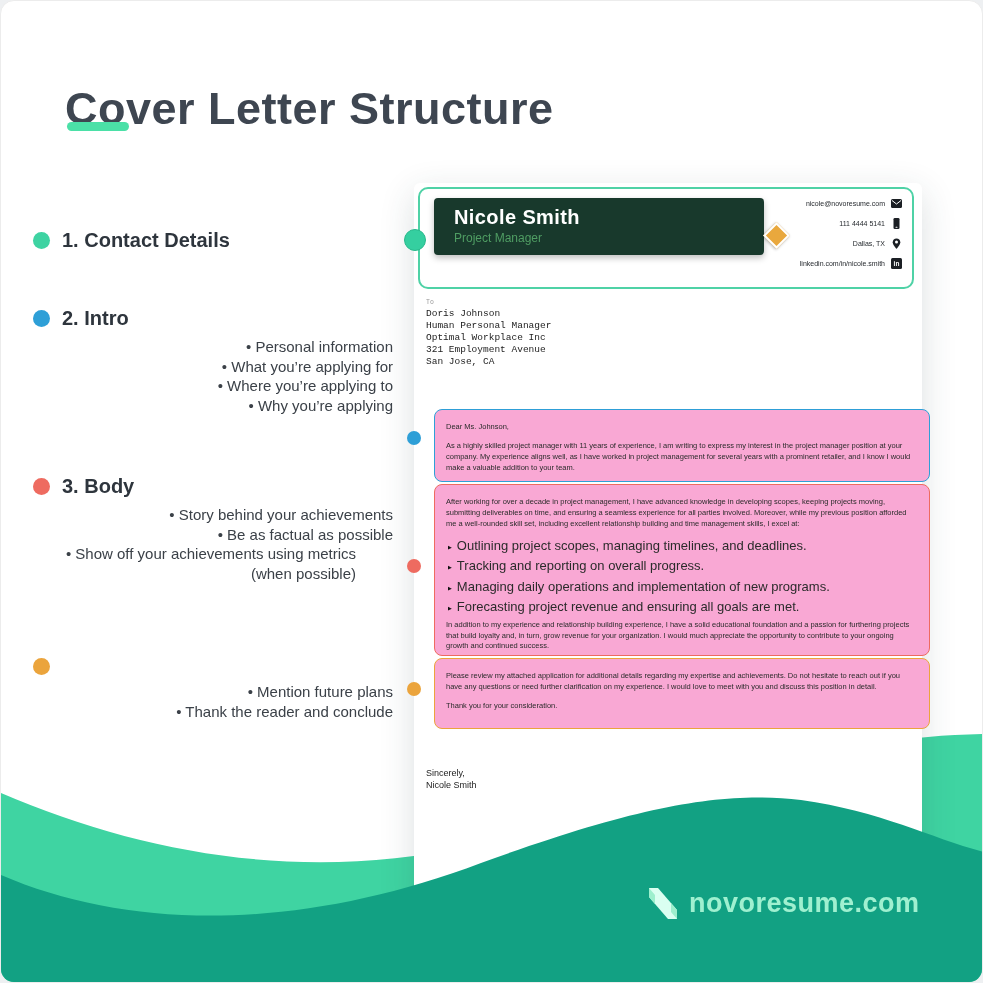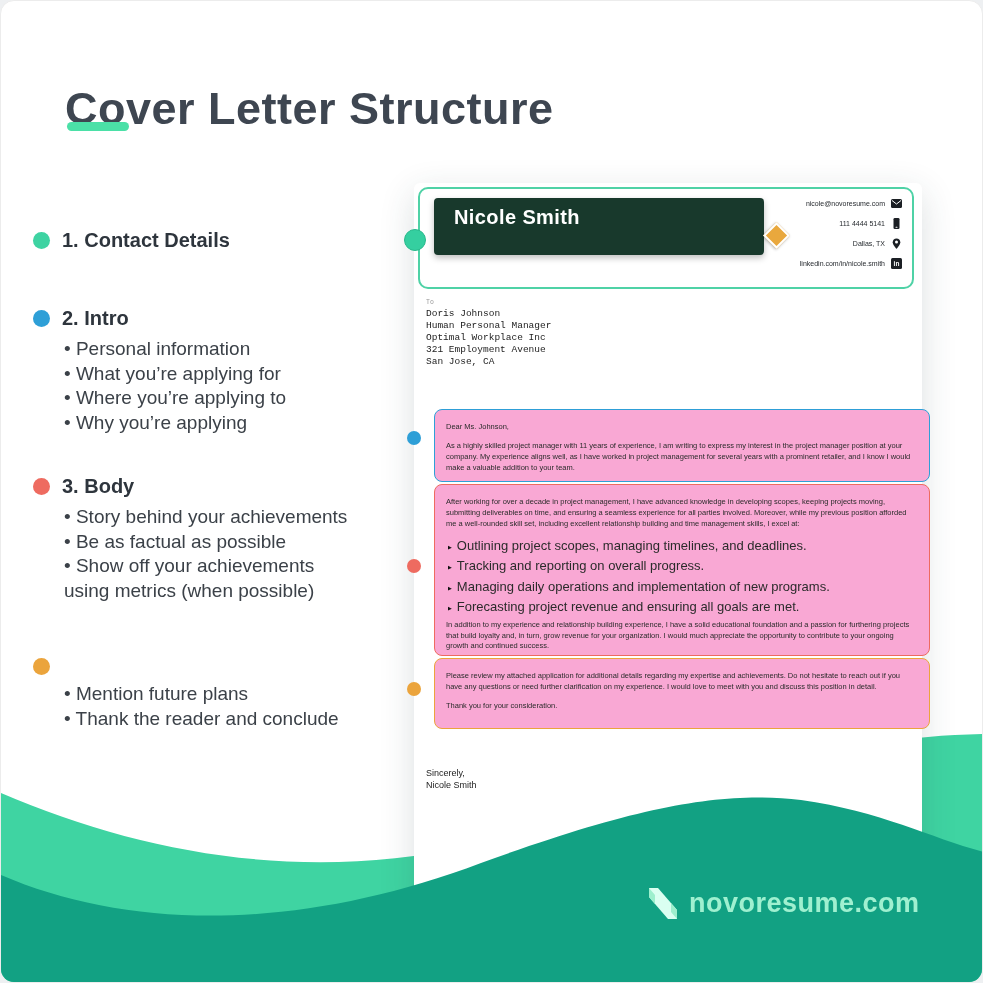--- a/index.html
+++ b/index.html
@@ -11,21 +11,21 @@
   
   .title { position:absolute; left:64px; top:54px; font-size:45px; font-weight:800;
            color:#3e4651; letter-spacing:.5px;margin-top:28px; }
   .title-underline { position:absolute; left:66px; top:121px; width:62px; height:9px;
            border-radius:5px; background:#4be0a7; }
   
   .side-section { position:absolute; left:32px; width:360px; z-index:4; }
   .side-head { display:flex; align-items:center; gap:12px; }
   .dot { width:17px; height:17px; border-radius:50%; flex:none; }
   .side-title { font-size:20px; font-weight:700; color:#2e353d; }
-  .side-bullets { margin:7px 0 0 31px; font-size:19px; color:#3b4148; line-height:1.3; }
+  .side-bullets { margin:7px 0 0 31px; font-size:15px; color:#3b4148; line-height:1.3;text-align:right; }
   .side-bullets .b { max-width:345px; }
   .side-bullets .b.narrow { max-width:292px; }
   .side-bullets .b::before { content:"• "; }
   
   .wave { position:absolute; left:0; top:0; width:983px; height:983px; pointer-events:none; }
   .wave-light { z-index:1; } .wave-dark { z-index:3; }
   
   .wm { position:absolute; color:#223; opacity:.04; font-size:30px; letter-spacing:4px; z-index:0; }
   
   .page { position:absolute; left:413px; top:182px; width:508px; height:722px;
@@ -125,20 +125,21 @@
 
   <svg class="wave wave-light" viewBox="0 0 983 983">
     <path d="M0,792 C140,852 300,882 470,845 C650,806 800,736 983,733 L983,983 L0,983 Z" fill="#3fd4a2"></path>
   </svg>
 
   <div class="page">
 
     <div class="hdr-box">
       <div class="name-box">
         <div class="name">Nicole Smith</div>
+        <div class="role">Project Manager</div>
         <div class="diamond"></div>
       </div>
       <div class="contacts">
         <div class="contact-row">
           <span class="contact-text">nicole@novoresume.com</span>
           <svg class="cicon" viewBox="0 0 11 11">
             <rect x="0" y="1" width="11" height="9" rx="1.5" fill="#1b1f24"></rect>
             <path d="M1,2.5 L5.5,6 L10,2.5" stroke="#fff" stroke-width="1" fill="none"></path>
           </svg>
         </div>

